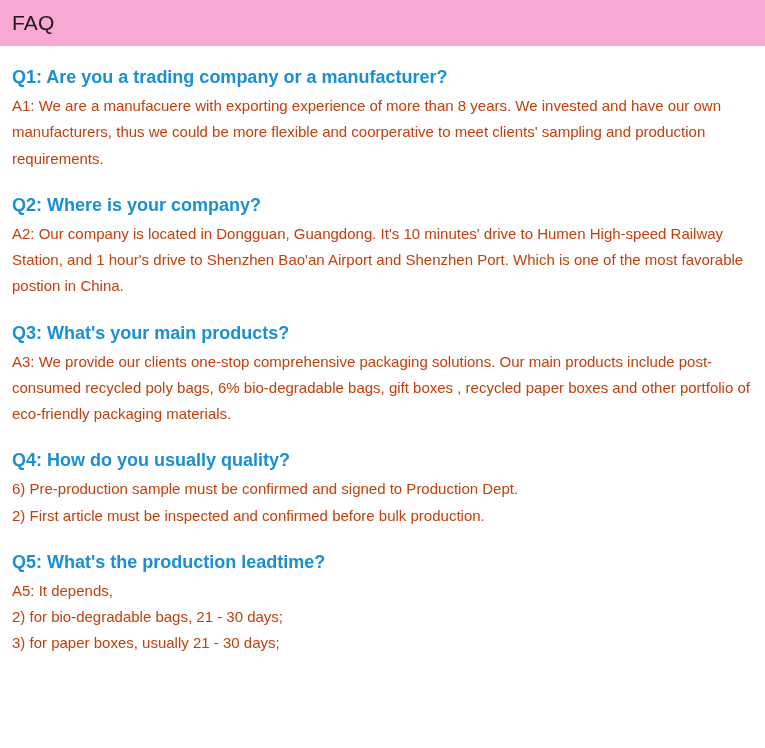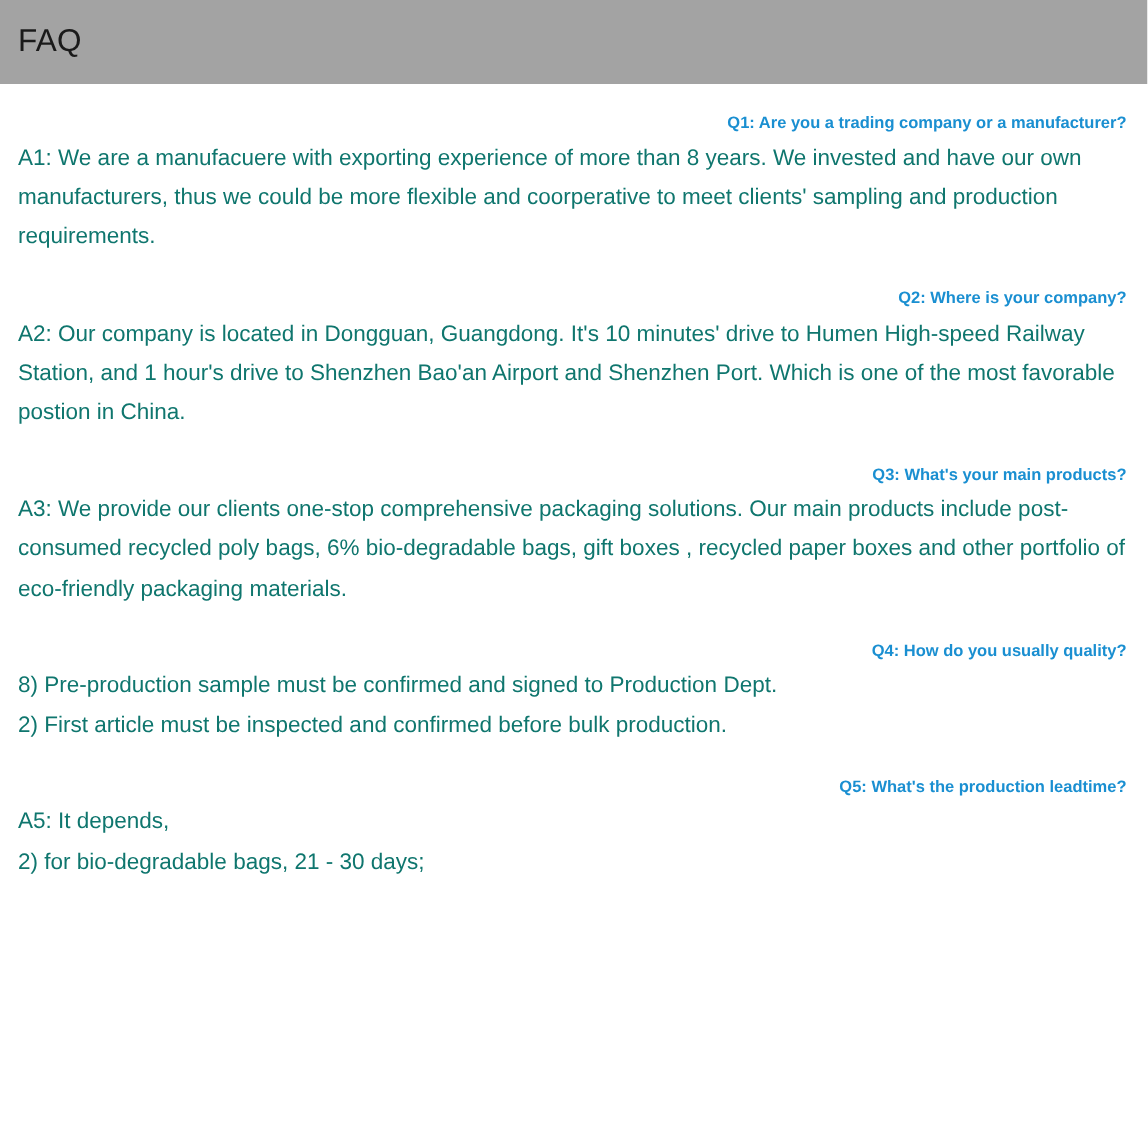--- a/index.html
+++ b/index.html
@@ -11,50 +11,49 @@
     min-height: 748px;
     background: #ffffff;
     font-family: "Liberation Sans", sans-serif;
     color: #333333;
   }
   .page {
     width: 765px;
     position: relative;
   }
   .faq-header {
-    background: #a3a3a3;
-    height: 56px;
+    background: #f9a8d4;
+    height: 46px;
     display: flex;
     align-items: center;
     padding-left: 12px;
     box-sizing: border-box;
     margin-bottom: 18px;
   }
   .faq-header-title {
     font-size: 21px;
     color: #1a1a1a;
     font-family: "Liberation Sans", sans-serif;
     letter-spacing: 0.2px;
   }
   .faq-body {
     padding: 0 14px 10px 12px;
   }
   .qa-block {
     margin-bottom: 20px;
   }
   .qa-question {
     color: #1a8fd1;
-    font-size: 11px;
+    font-size: 18px;
     font-weight: bold;
     line-height: 1.5;
     margin-bottom: 2px;
-    text-align: right;
   }
   .qa-answer {
-    color: #0f766e;
+    color: #c2410c;
     font-size: 15px;
     line-height: 1.75;
   }
   .qa-answer-line {
     display: block;
   }
 </style>
 </head>
 <body>
 
@@ -83,27 +82,28 @@
     <div class="qa-block">
       <div class="qa-question">Q3: What's your main products?</div>
       <div class="qa-answer">
         <span class="qa-answer-line">A3: We provide our clients one-stop comprehensive packaging solutions. Our main products include post-consumed recycled poly bags, 6% bio-degradable bags, gift boxes , recycled paper boxes and other portfolio of eco-friendly packaging materials.</span>
       </div>
     </div>
 
     <div class="qa-block">
       <div class="qa-question">Q4: How do you usually quality?</div>
       <div class="qa-answer">
-        <span class="qa-answer-line">8) Pre-production sample must be confirmed and signed to Production Dept.</span>
+        <span class="qa-answer-line">6) Pre-production sample must be confirmed and signed to Production Dept.</span>
         <span class="qa-answer-line">2) First article must be inspected and confirmed before bulk production.</span>
       </div>
     </div>
 
     <div class="qa-block">
       <div class="qa-question">Q5: What's the production leadtime?</div>
       <div class="qa-answer">
         <span class="qa-answer-line">A5: It depends,</span>
         <span class="qa-answer-line">2) for bio-degradable bags, 21 - 30 days;</span>
+        <span class="qa-answer-line">3) for paper boxes, usually 21 - 30 days;</span>
       </div>
     </div>
 
   </div>
 </div>
 
 </body></html>

